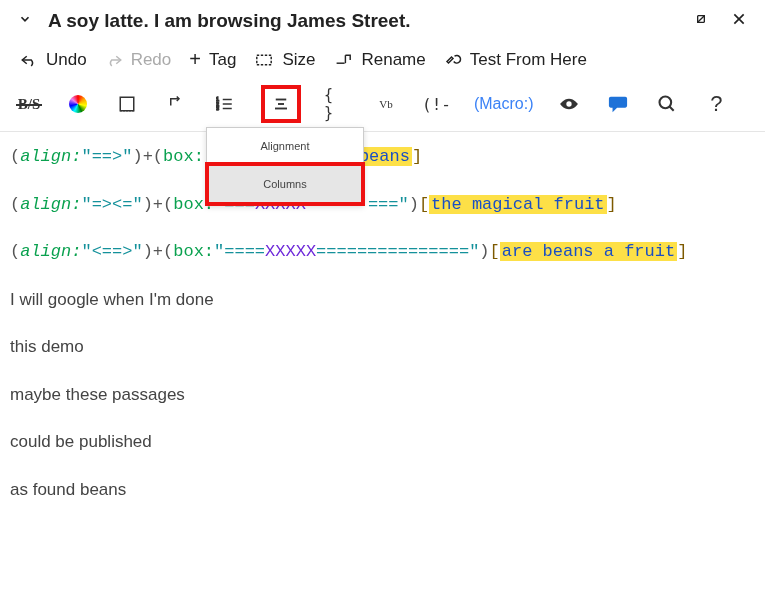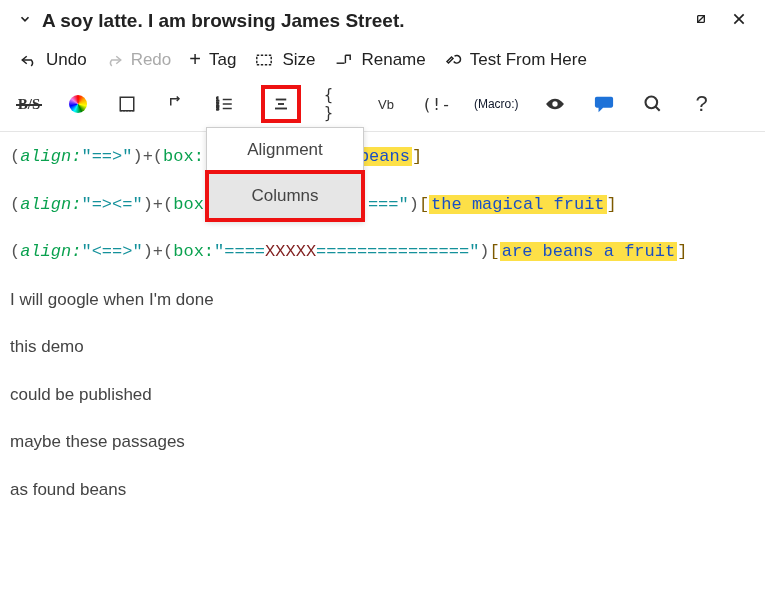--- a/index.html
+++ b/index.html
@@ -10,20 +10,21 @@
     color: #333;
     background: #fff;
     width: 765px;
     height: 604px;
     overflow: hidden;
   }
   .header {
     display: flex;
     align-items: center;
     padding: 10px 18px 6px 18px;
+    gap: 6px;
   }
   .header .chev {
     margin-right: 10px;
     color: #222;
   }
   .header .title {
     font-weight: 700;
     font-size: 19px;
     color: #222;
     flex: 1;
@@ -61,35 +62,35 @@
     cursor: pointer;
     font-size: 15px;
   }
   .highlight-box {
     border: 4px solid #e11;
     padding: 6px;
     display: inline-flex;
     align-items: center;
     justify-content: center;
   }
-  .macro-label { color: #0f172a; font-size: 12px; }
+  .macro-label { color: #3b82f6; font-size: 16px; }
 
   .dropdown {
     position: absolute;
     top: 50px;
     left: 206px;
     width: 158px;
     background: #fff;
     border: 1px solid #ccc;
     box-shadow: 0 2px 6px rgba(0,0,0,.15);
     z-index: 10;
   }
   .dropdown .dd-item {
     padding: 12px 14px;
-    font-size: 17px;
+    font-size: 11px;
     color: #444;
     text-align: center;
     cursor: pointer;
   }
   .dropdown .dd-item.selected {
     background: #e6e6e6;
   }
   .dropdown .dd-highlight {
     border: 4px solid #e11;
     margin: -2px;
@@ -103,21 +104,21 @@
     color: #444;
   }
   .codeline {
     margin-bottom: 22px;
     white-space: nowrap;
   }
   .paren { color: #555; }
   .kw-align { color: #0aa14f; font-style: italic; }
   .kw-box { color: #0aa14f; }
   .str { color: #14919b; }
-  .str-x { color: #7f1d1d; text-align: right; }
+  .str-x { color: #6d28d9; text-align: right; }
   .link { background: #fde047; color: #1a4fc4; padding: 0 2px; }
   .plus { color: #555; }
   .brak { color: #7d5a00; }
 
   .plain {
     font-family: -apple-system, BlinkMacSystemFont, "Segoe UI", Arial, sans-serif;
     font-size: 17px;
     color: #444;
     margin: 0 0 22px 0;
   }
@@ -232,21 +233,21 @@
       </svg>
   </span>
   <span class="highlight-box">
     <svg width="20" height="18" viewBox="0 0 24 24" fill="none" stroke="#333" stroke-width="2.5">
         <line x1="5" y1="6" x2="19" y2="6"></line>
         <line x1="8" y1="12" x2="16" y2="12"></line>
         <line x1="4" y1="18" x2="20" y2="18"></line>
       </svg>
   </span>
   <span class="tb-icon" style="font-family:monospace">{ }</span>
-  <span class="tb-icon" style="font-family:Liberation Sans, sans-serif;font-size:13px">Vb</span>
+  <span class="tb-icon" style="font-family:Liberation Serif, serif;font-size:11px">Vb</span>
   <span class="tb-icon" style="font-family:monospace;font-size:16px;width:auto">(!-</span>
   <span class="macro-label">(Macro:)</span>
   <span class="tb-icon eye-icon">
     <svg width="22" height="16" viewBox="0 0 24 18">
         <path d="M12 3 C6 3 2 9 2 9 s4 6 10 6 s10-6 10-6 S18 3 12 3z" fill="#333"></path>
         <circle cx="12" cy="9" r="3" fill="#fff"></circle>
       </svg>
   </span>
   <span class="tb-icon comment-bubble">
     <svg width="22" height="20" viewBox="0 0 24 22" fill="#1e72d8">
@@ -278,16 +279,16 @@
   <div class="codeline">
     <span class="paren">(</span><span class="kw-align">align:</span><span class="str">"<span>=&gt;&lt;=</span>"</span><span class="paren">)</span><span class="plus">+</span><span class="paren">(</span><span class="kw-box">box:</span><span class="str">"<span>===</span><span class="str-x">XXXXX</span><span style="margin-left:62px">===</span>"</span><span class="paren">)</span><span class="brak">[</span><span class="link">the magical fruit</span><span class="brak">]</span>
   </div>
 
   <div class="codeline">
     <span class="paren">(</span><span class="kw-align">align:</span><span class="str">"<span>&lt;==&gt;</span>"</span><span class="paren">)</span><span class="plus">+</span><span class="paren">(</span><span class="kw-box">box:</span><span class="str">"<span>====</span><span class="str-x">XXXXX</span><span>===============</span>"</span><span class="paren">)</span><span class="brak">[</span><span class="link">are beans a fruit</span><span class="brak">]</span>
   </div>
 
   <div class="plain">I will google when I'm done</div>
   <div class="plain">this demo</div>
+  <div class="plain">maybe these passages</div>
   <div class="plain">could be published</div>
-  <div class="plain">maybe these passages</div>
   <div class="plain">as found beans</div>
 </div>
 
 </body></html>

